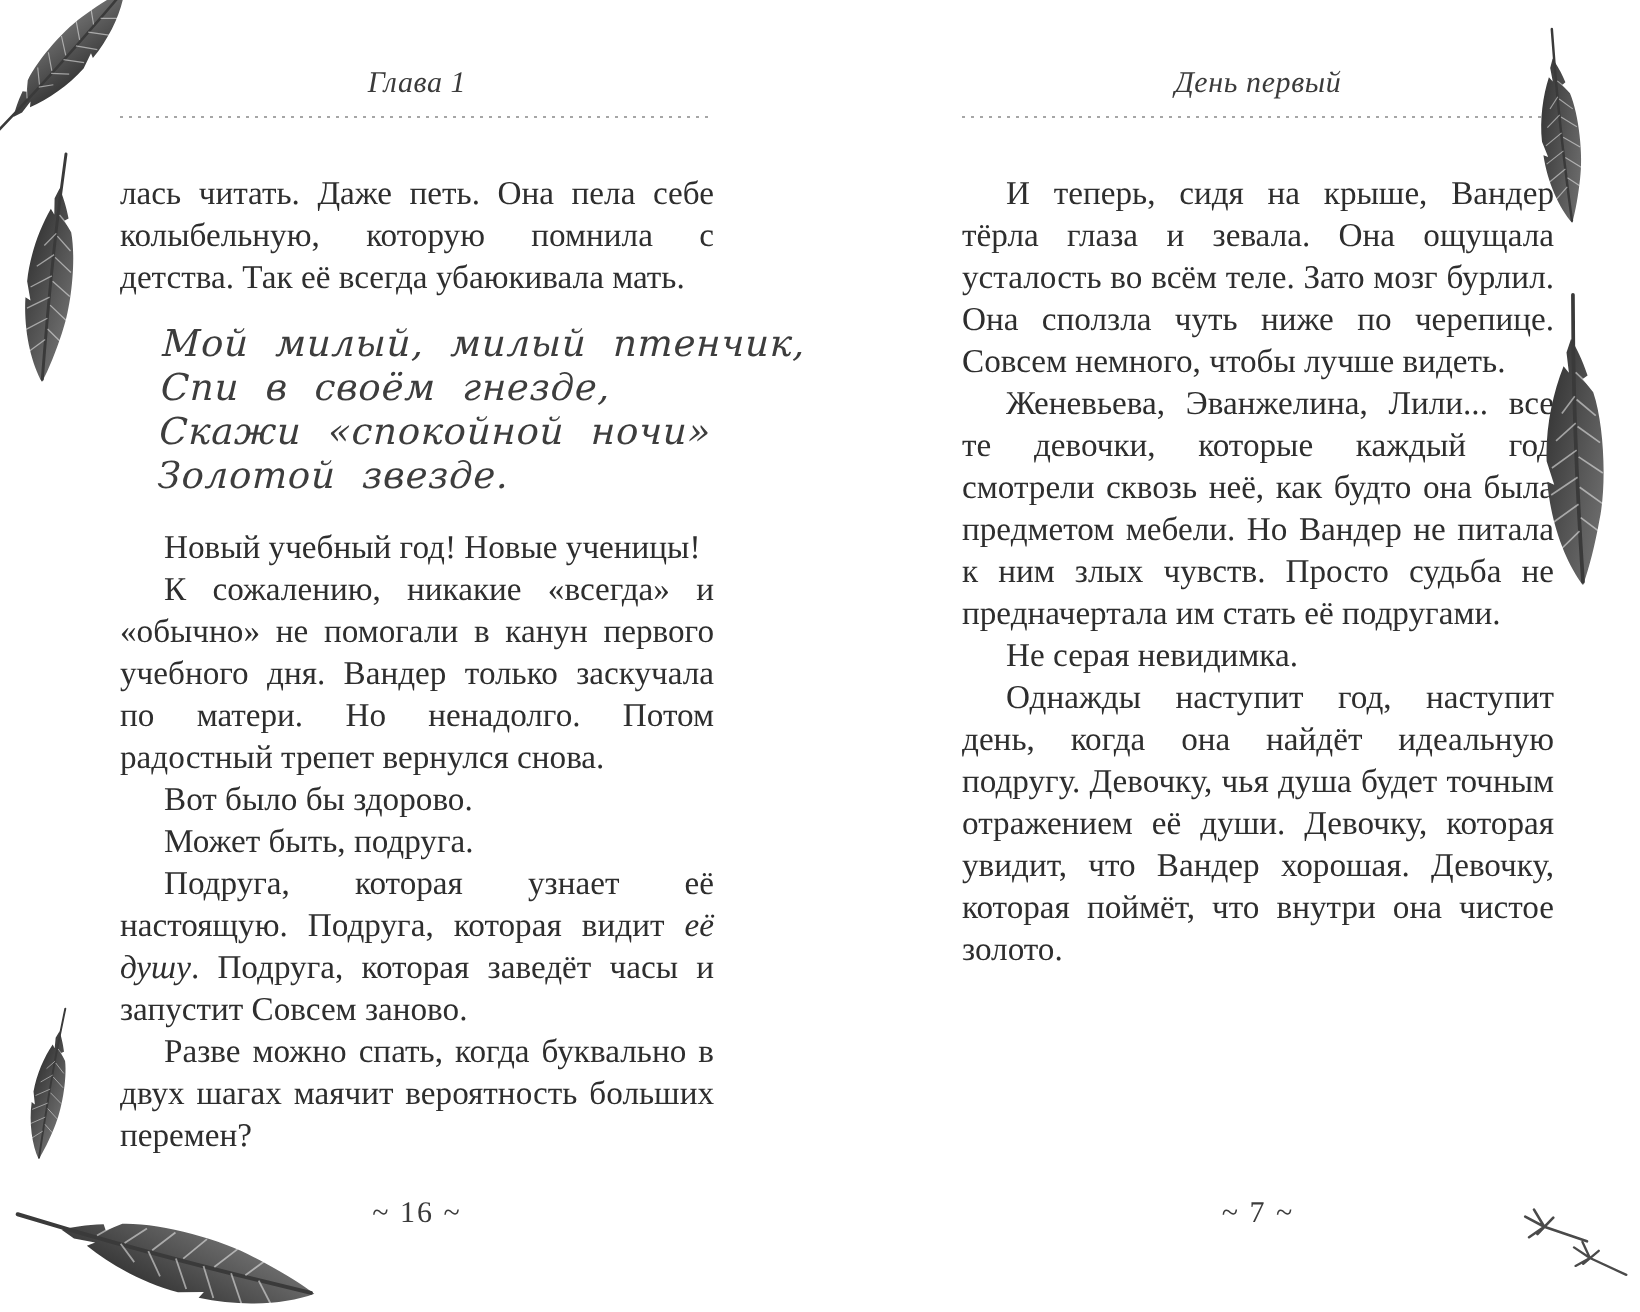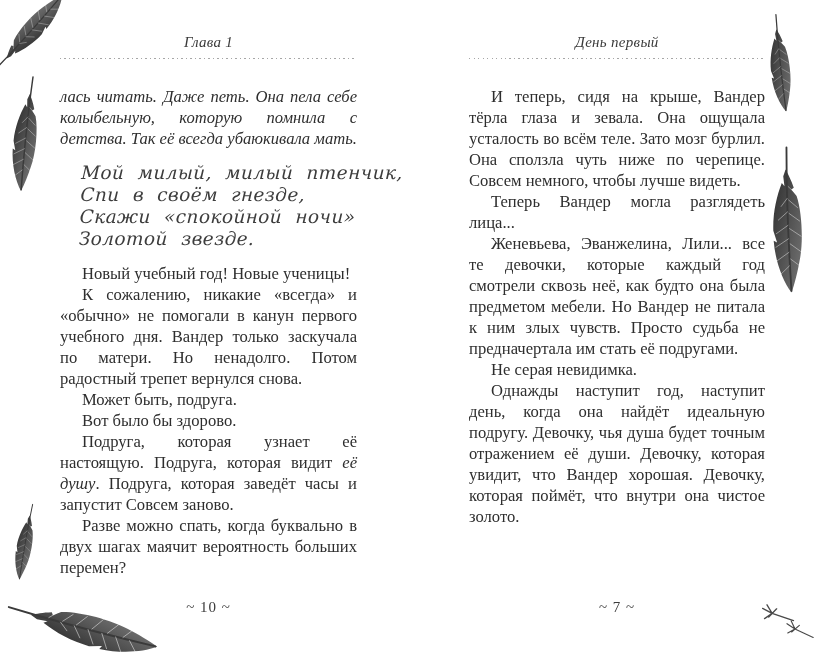--- a/index.html
+++ b/index.html
@@ -14,21 +14,21 @@
     overflow: hidden;
     color: #2e2e2e;
     padding-left: 36px;
   }
   .page {
     position: absolute;
     top: 34px;
     height: 582px;
   }
   .page.left  { left: 60px;  width: 297px; }
-  .page.right { left: 469px; width: 296px; }
+  .page.right { left: 481px; width: 296px; }
 
   .running-head {
     height: 18px;
     text-align: center;
     font-style: italic;
     font-size: 15px;
     color: #3b3b3b;
     letter-spacing: 0.3px;
   }
   .head-rule {
@@ -43,21 +43,21 @@
     margin-top: 26px;
     font-size: 16.6px;
     line-height: 21px;
     text-align: justify;
     color: #2e2e2e;
   }
   .body p.para {
     margin: 0;
     text-indent: 22px;
   }
-  .body p.para.no-indent { text-indent: 0; font-style: italic; }
+  .body p.para.no-indent { text-indent: 0; }
   .em { font-style: italic; }
 
   .poem {
     margin: 13px 0 13px 20px;
     font-family: "DejaVu Serif", serif;
     font-style: italic;
     font-size: 18.5px;
     line-height: 22px;
     color: #3d3d3d;
     letter-spacing: 0.4px;
@@ -131,34 +131,33 @@
     <div class="body" id="left-body">
         <p class="para no-indent"><span>лась читать. Даже петь. Она пела себе колыбельную, которую помнила с детства. Так её всегда убаюкивала мать.</span></p>
         <div class="poem">
           <div class="poem-line">Мой милый, милый птенчик,</div>
           <div class="poem-line">Спи в своём гнезде,</div>
           <div class="poem-line">Скажи «спокойной ночи»</div>
           <div class="poem-line">Золотой звезде.</div>
         </div>
         <p class="para"><span>Новый учебный год! Новые ученицы!</span></p>
         <p class="para"><span>К сожалению, никакие «всегда» и «обычно» не помогали в канун первого учебного дня. Вандер только заскучала по матери. Но ненадолго. Потом радостный трепет вернулся снова.</span></p>
+        <p class="para"><span>Вот было бы здорово.</span></p>
         <p class="para"><span>Может быть, подруга.</span></p>
-        <p class="para"><span>Вот было бы здорово.</span></p>
         <p class="para"><span>Подруга, которая узнает её настоящую. Подруга, которая видит </span><span class="em">её душу</span><span>. Подруга, которая заведёт часы и запустит Совсем заново.</span></p>
         <p class="para"><span>Разве можно спать, когда буквально в двух шагах маячит вероятность больших перемен?</span></p>
       </div>
-    <div class="page-number">~ 10 ~</div>
+    <div class="page-number">~ 16 ~</div>
   </div>
 
   <div class="page right">
     <div class="running-head">День первый</div>
     <div class="head-rule"></div>
     <div class="body" id="right-body">
         <p class="para"><span>И теперь, сидя на крыше, Вандер тёрла глаза и зевала. Она ощущала усталость во всём теле. Зато мозг бурлил. Она сползла чуть ниже по черепице. Совсем немного, чтобы лучше видеть.</span></p>
-        <p class="para"><span>Теперь Вандер могла разглядеть лица...</span></p>
         <p class="para"><span>Женевьева, Эванжелина, Лили... все те девочки, которые каждый год смотрели сквозь неё, как будто она была предметом мебели. Но Вандер не питала к ним злых чувств. Просто судьба не предначертала им стать её подругами.</span></p>
         <p class="para"><span>Не серая невидимка.</span></p>
         <p class="para"><span>Однажды наступит год, наступит день, когда она найдёт идеальную подругу. Девочку, чья душа будет точным отражением её души. Девочку, которая увидит, что Вандер хорошая. Девочку, которая поймёт, что внутри она чистое золото.</span></p>
       </div>
     <div class="page-number">~ 7 ~</div>
   </div>
 
   <svg class="feather f1">
       <use href="#feather" xlink:href="#feather"></use>
     </svg>

